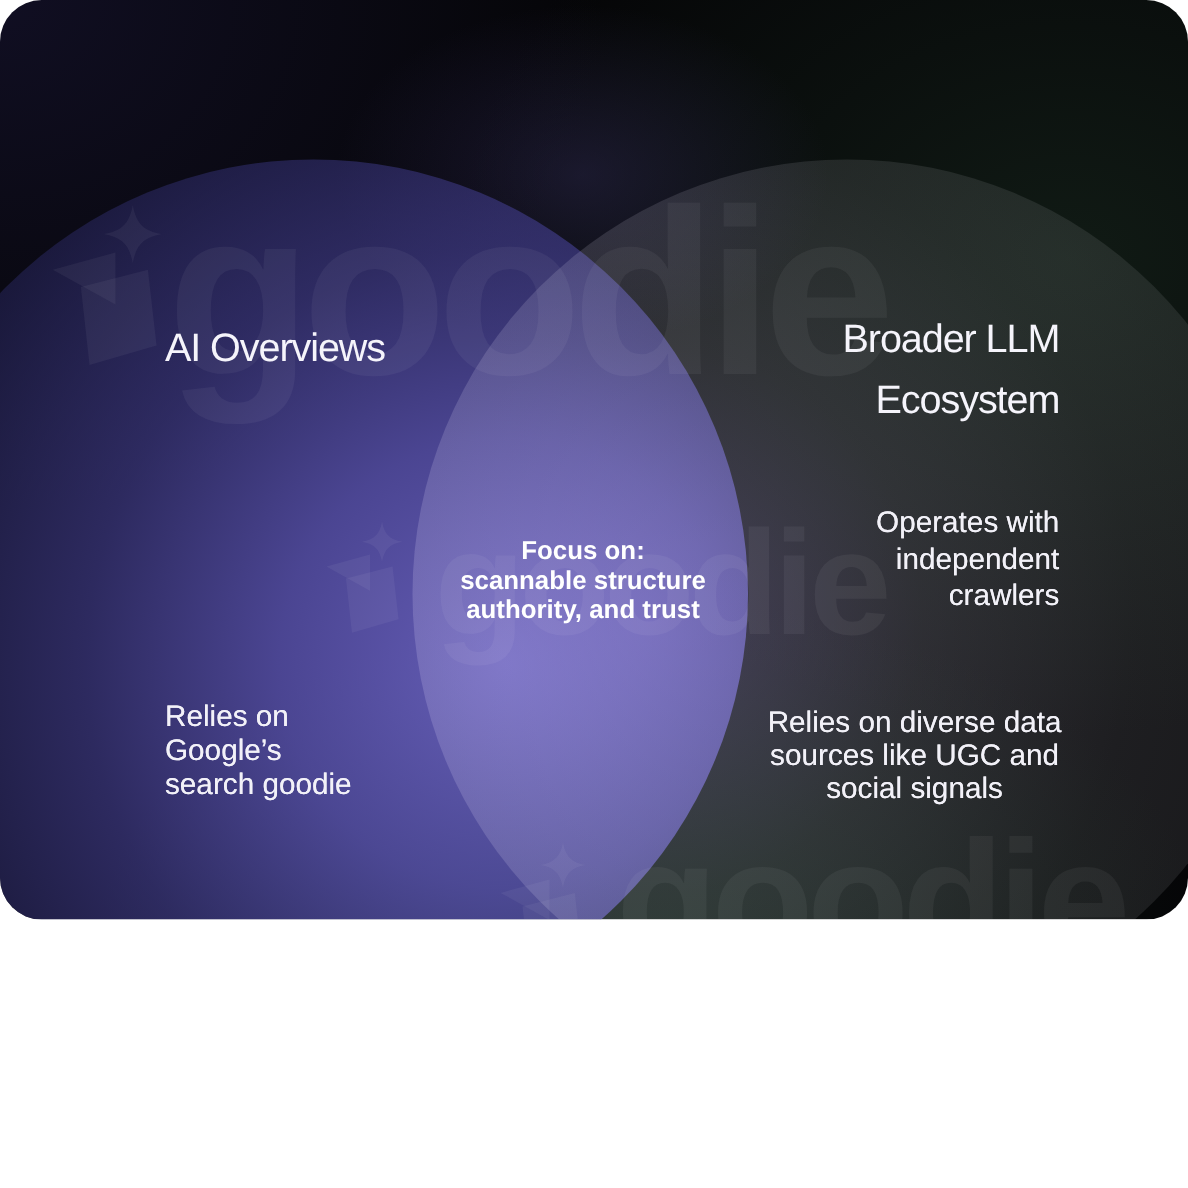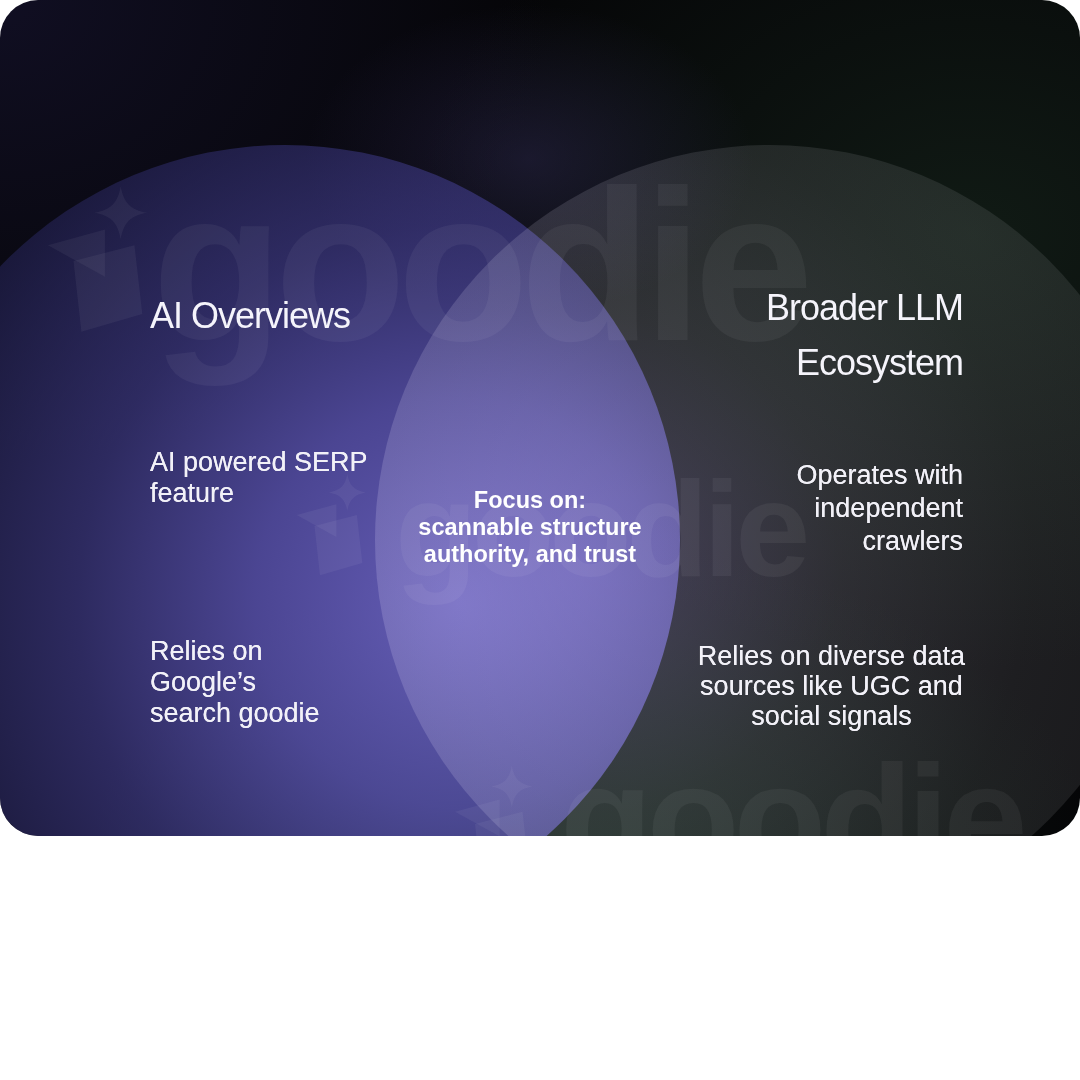--- a/index.html
+++ b/index.html
@@ -97,22 +97,20 @@
   <div class="wm-icon br">
     <svg viewBox="0 0 120 160" xmlns="http://www.w3.org/2000/svg">
       <path fill="rgba(255,255,255,0.05)" d="M78 4 C81 21 88 28 105 31 C88 34 81 41 78 58 C75 41 68 34 51 31 C68 28 75 21 78 4 Z"></path>
       <path fill="rgba(255,255,255,0.05)" d="M4 64 L62 48 L62 96 Z"></path>
       <path fill="rgba(255,255,255,0.05)" d="M30 80 L92 64 L100 134 L38 152 Z"></path>
     </svg>
   </div>
   <div class="wm-text br">goodie</div>
 
   <h1 class="title title-left">AI Overviews</h1>
-  <div class="item item-left-1">AI powered SERP
-feature</div>
   <div class="item item-left-2">Relies on
 Google’s
 search goodie</div>
 
   <h1 class="title title-right">Broader LLM
 Ecosystem</h1>
   <div class="item item-right-1">Operates with
 independent
 crawlers</div>
   <div class="item item-right-2">Relies on diverse data

